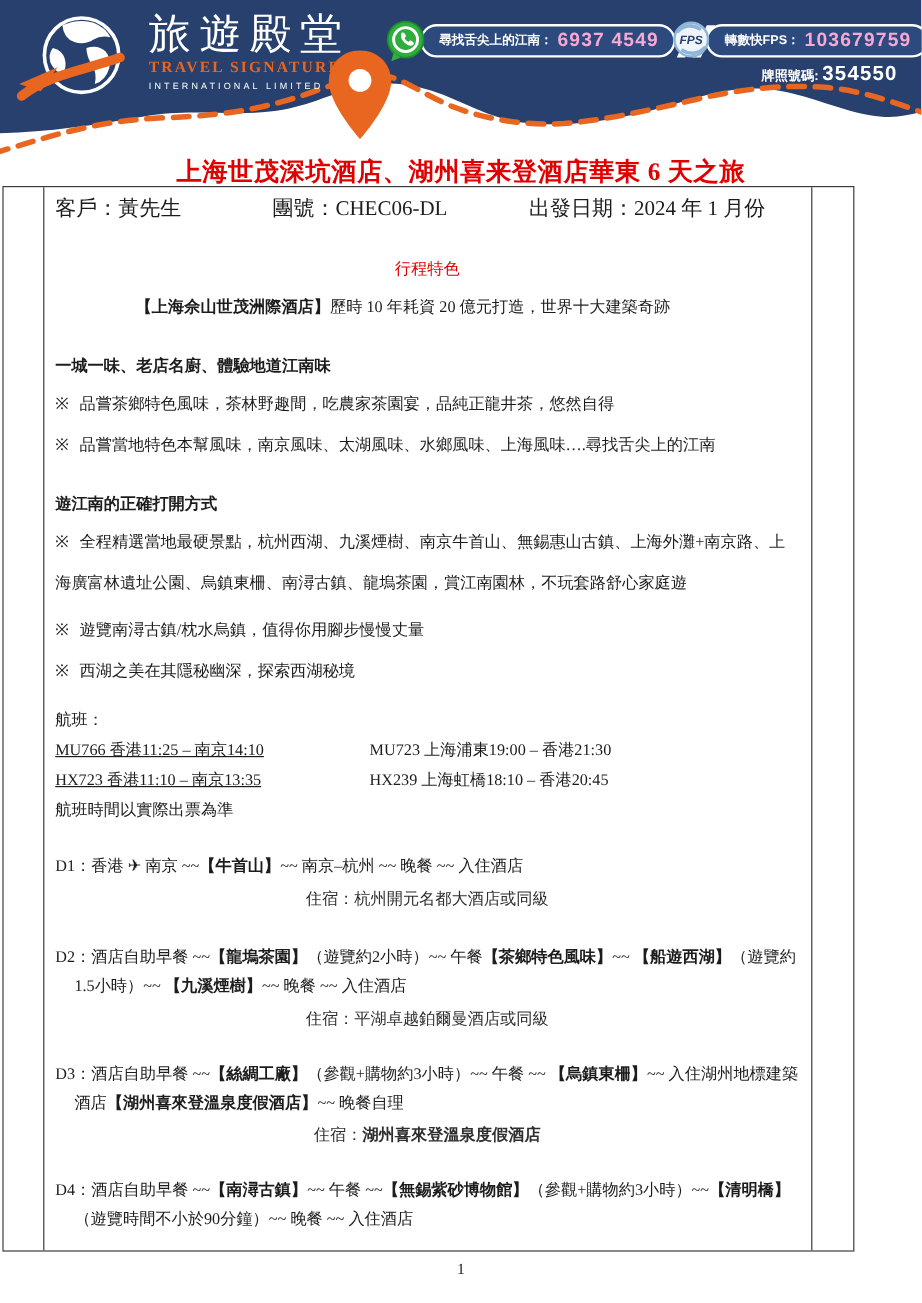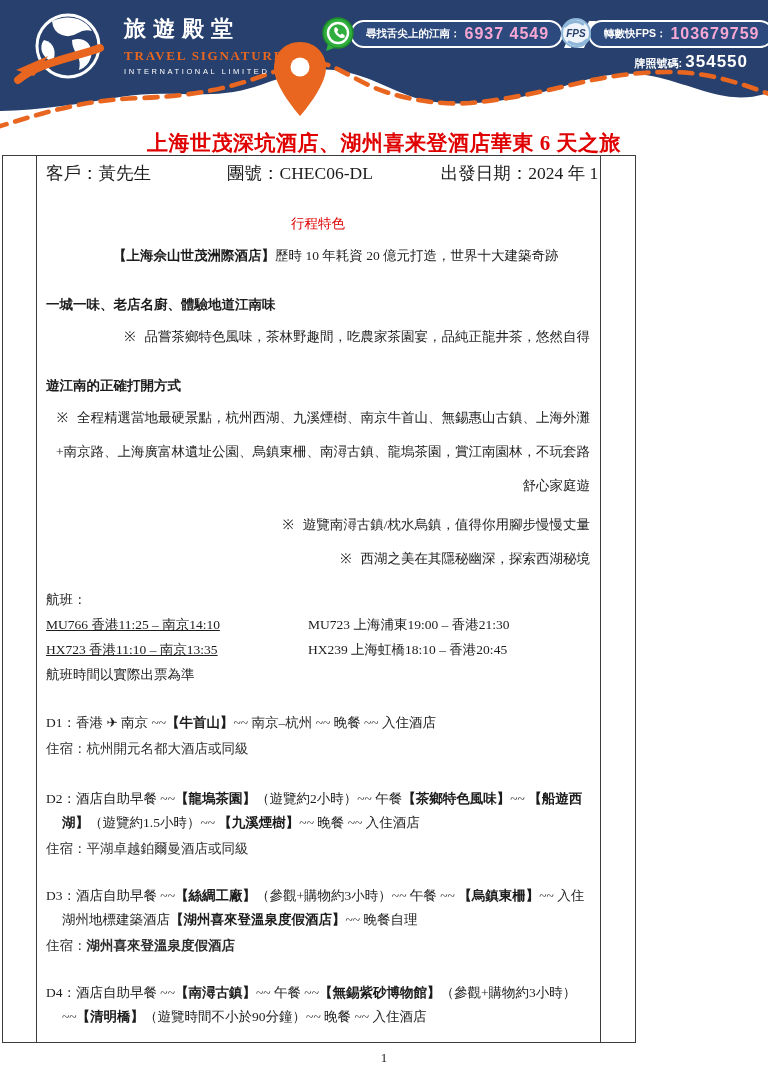--- a/index.html
+++ b/index.html
@@ -7,21 +7,21 @@
     width:768px;height:1086px;background:#ffffff;overflow:hidden;
     font-family:"Liberation Serif","DejaVu Serif",serif;color:#1c1c1c;
     position:relative;
   }
   
   .header{position:relative;width:768px;height:130px;}
   .header svg.bg{position:absolute;left:0;top:0;}
   .logo{position:absolute;left:14px;top:6px;display:flex;align-items:flex-start;}
   .logo .globe{width:104px;height:96px;}
   .logo .ltxt{margin-left:6px;margin-top:6px;}
-  .logo .cn{color:#ffffff;font-size:22px;font-weight:bold;letter-spacing:7px;line-height:34px;white-space:nowrap;}
+  .logo .cn{color:#ffffff;font-size:35px;font-weight:normal;letter-spacing:7px;line-height:34px;white-space:nowrap;}
   .logo .en{color:#e8661f;font-size:13px;font-weight:bold;letter-spacing:1.8px;line-height:16px;margin-top:2px;white-space:nowrap;}
   .logo .sub{color:#ffffff;font-size:7.5px;letter-spacing:2.6px;line-height:10px;margin-top:3px;white-space:nowrap;font-family:"Liberation Sans",sans-serif;}
   .badge{position:absolute;display:flex;align-items:center;height:40px;}
   .badge .bicon{width:40px;height:40px;flex:0 0 auto;z-index:2;}
   .badge .pill{
     margin-left:-8px;height:24px;display:flex;align-items:center;
     border:2px solid #ffffff;border-radius:14px;background:#2c4a7d;
     padding:0 12px 0 14px;white-space:nowrap;
   }
   .badge .pill .lab{color:#ffffff;font-size:10.5px;font-weight:bold;font-family:"Liberation Sans",sans-serif;}
@@ -33,43 +33,43 @@
   .license{position:absolute;right:20px;top:52px;color:#ffffff;white-space:nowrap;font-family:"Liberation Sans",sans-serif;}
   .license .lab{font-size:11px;font-weight:bold;}
   .license .num{font-size:17px;font-weight:bold;letter-spacing:1px;}
   
   .title{
     text-align:center;color:#e00000;font-weight:bold;font-size:21px;
     line-height:24px;margin-top:1px;letter-spacing:0.5px;
   }
   
   .doc{
-    position:absolute;left:2px;top:155px;width:634px;height:888px;
+    position:absolute;left:2px;top:155px;width:710px;height:888px;
     border:1.4px solid #3c3c3c;display:flex;box-sizing:border-box;background:#fff;
   }
   .col-edge-l{width:33px;border-right:1.2px solid #3c3c3c;flex:0 0 auto;}
   .col-edge-r{width:34px;border-left:1.2px solid #3c3c3c;flex:0 0 auto;}
   .col-main{flex:1;padding:3px 10px 0 9px;overflow:hidden;font-size:13.5px;line-height:25px;}
   .info-row{font-size:17.5px;line-height:28px;display:flex;white-space:nowrap;}
   .info-row .g1{margin-left:76px;}
   .info-row .g2{margin-left:68px;}
   .sec-red{color:#e00000;margin-top:27px;line-height:20px;text-align:center;}
   .guar1{margin-top:16px;}
   .guar2{margin-top:9px;padding-left:67px;}
   .b{font-weight:bold;}
   .sec-bold{font-weight:bold;margin-top:27px;line-height:20px;}
-  .bullet{margin-top:9px;line-height:25px;text-align:right;}
+  .bullet{margin-top:9px;line-height:25px;}
   .bullet .mark{margin-right:9px;}
   .bullet.wide{line-height:34px;margin-top:5px;}
   .flights{margin-top:16px;}
   .fl-row{display:flex;}
   .fl-row .c1{width:262px;flex:0 0 auto;white-space:nowrap;text-decoration:underline;}
   .fl-row .c2{white-space:nowrap;}
   .day{margin-top:23px;line-height:24px;padding-left:16px;text-indent:-16px;}
-  .hotel{text-align:left;line-height:24px;margin-top:3px;color:#2e2e2e;font-family:Liberation Mono, monospace;}
+  .hotel{text-align:center;line-height:24px;margin-top:3px;color:#2e2e2e;}
   .plane{font-family:"DejaVu Sans",sans-serif;}
   .day-d2{margin-top:25px;}
   .day-d3{margin-top:22px;}
   .day-d4{margin-top:22px;}
   
   .pagenum{position:absolute;left:0;width:768px;top:1050px;text-align:center;font-size:13px;color:#222;}
 </style>
 </head>
 <body>
 
@@ -160,20 +160,23 @@
     </div>
 
     <div class="sec-red">行程特色</div>
 
     <div class="guar2"><span class="b">【上海佘山世茂洲際酒店】</span><span>歷時 10 年耗資 20 億元打造，世界十大建築奇跡</span></div>
 
     <div class="sec-bold">一城一味、老店名廚、體驗地道江南味</div>
     <div class="bullet">
       <span class="mark">※</span><span>品嘗茶鄉特色風味，茶林野趣間，吃農家茶園宴，品純正龍井茶，悠然自得</span>
     </div>
+    <div class="bullet">
+      <span class="mark">※</span><span>品嘗當地特色本幫風味，南京風味、太湖風味、水鄉風味、上海風味….尋找舌尖上的江南</span>
+    </div>
 
     <div class="sec-bold">遊江南的正確打開方式</div>
     <div class="bullet wide">
       <span class="mark">※</span><span>全程精選當地最硬景點，杭州西湖、九溪煙樹、南京牛首山、無錫惠山古鎮、上海外灘+南京路、上海廣富林遺址公園、烏鎮東柵、南潯古鎮、龍塢茶園，賞江南園林，不玩套路舒心家庭遊</span>
     </div>
     <div class="bullet">
       <span class="mark">※</span><span>遊覽南潯古鎮/枕水烏鎮，值得你用腳步慢慢丈量</span>
     </div>
     <div class="bullet">
       <span class="mark">※</span><span>西湖之美在其隱秘幽深，探索西湖秘境</span>

